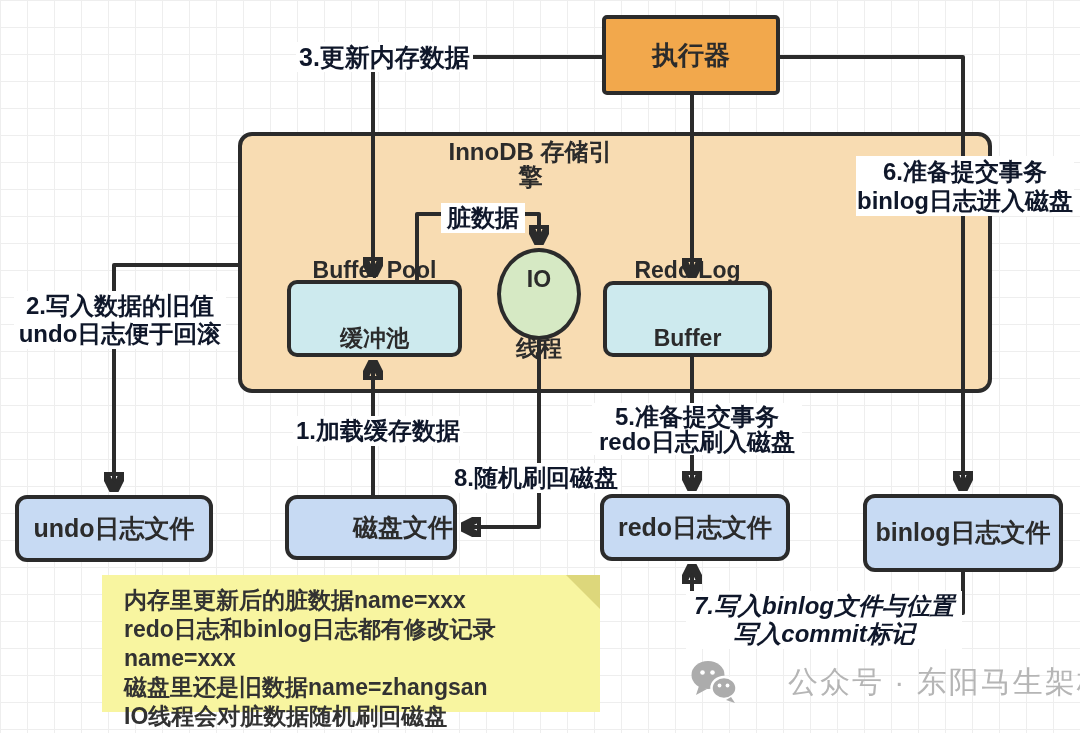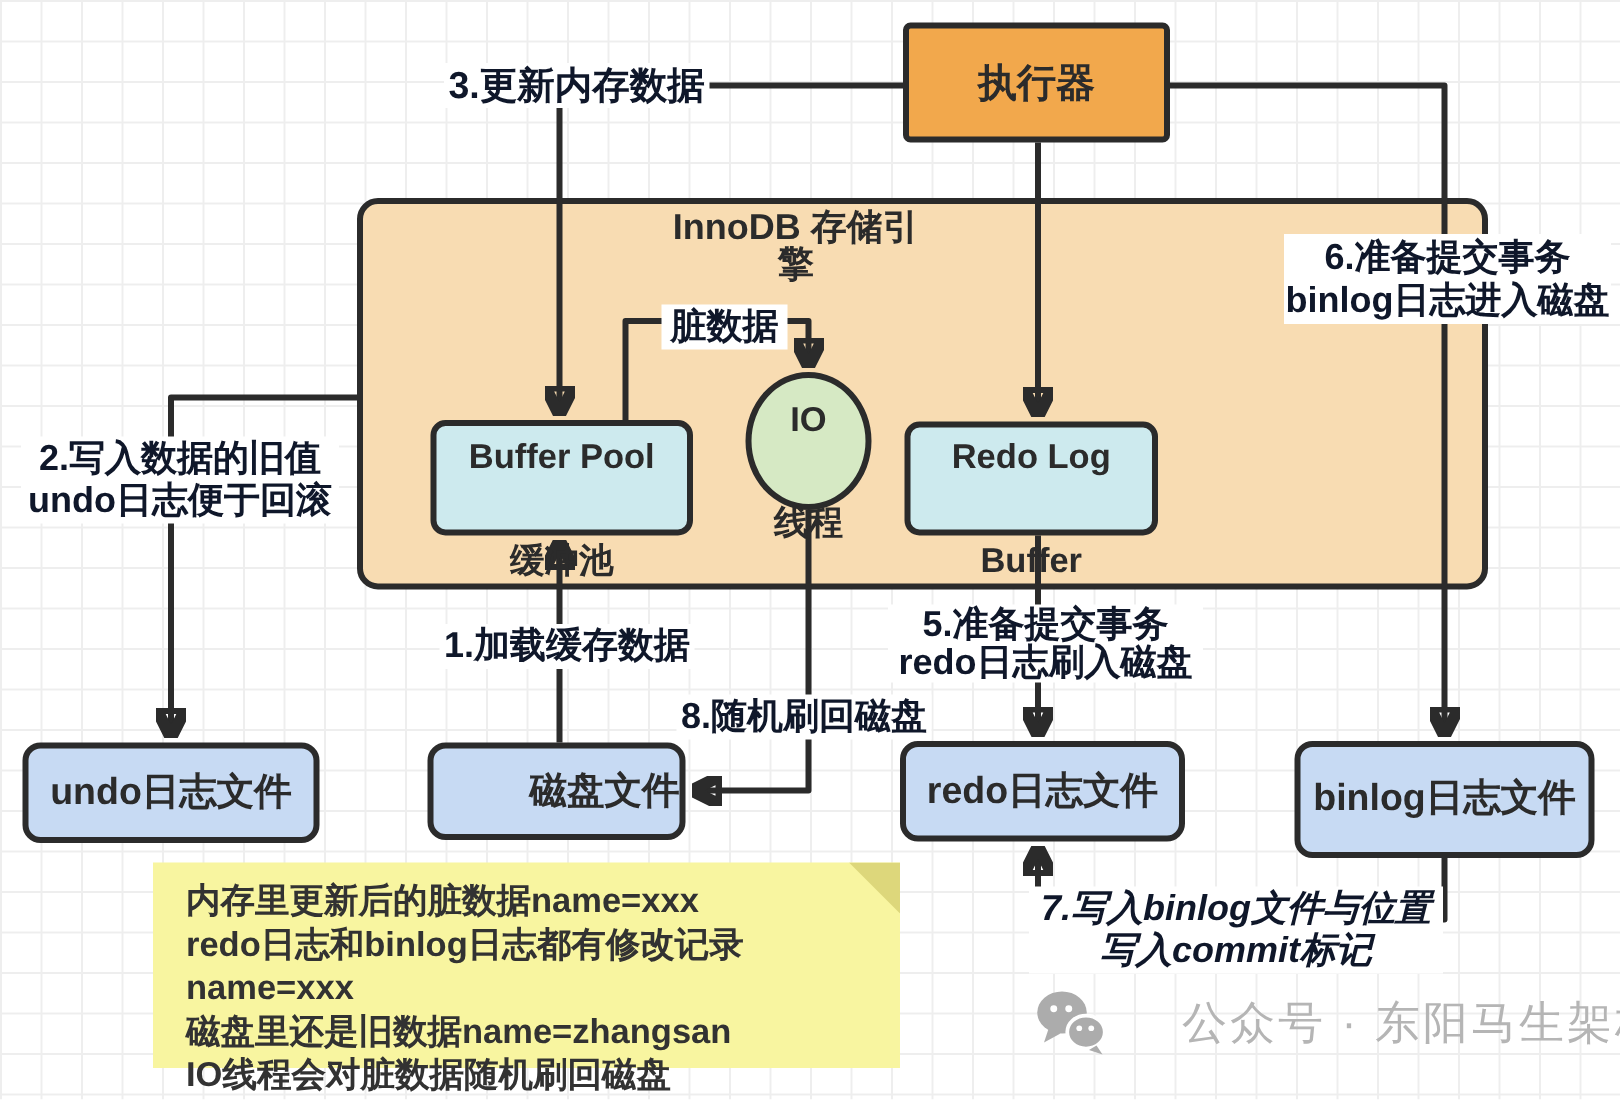--- a/index.html
+++ b/index.html
@@ -17,21 +17,21 @@
   
   .node{
     position:absolute;display:flex;flex-direction:column;align-items:center;justify-content:center;
     border:4px solid #2b2b2b;box-sizing:border-box;text-align:center;
     font-weight:700;line-height:1.25;
   }
   .node .l1,.node .l2{display:block;margin-top:40px;}
   .executor{left:602px;top:15px;width:178px;height:80px;background:#f2a84c;border-radius:5px;font-size:26px;}
   .engine{left:238px;top:132px;width:754px;height:261px;background:#f8dcb2;border-radius:14px;z-index:1;}
   .engine-label{left:448px;top:139px;width:165px;text-align:center;font-weight:700;font-size:24px;line-height:25px;z-index:2;}
-  .cyanbox{background:#cdeaee;border-radius:10px;font-size:23px;z-index:4;}
+  .cyanbox{background:#cdeaee;border-radius:10px;font-size:23px;z-index:4;justify-content:flex-end;}
   .bufferpool{left:287px;top:280px;width:175px;height:77px;}
   .redologbuffer{left:603px;top:281px;width:169px;height:76px;}
   .iocircle{left:497px;top:248px;width:84px;height:92px;background:#d6e9c4;border-radius:50%;font-size:23px;z-index:4;}
   .filebox{background:#c7daf3;border-radius:12px;font-size:25px;z-index:4;}
   .undofile{left:15px;top:495px;width:198px;height:67px;}
   .diskfile{left:285px;top:495px;width:172px;height:65px;align-items:flex-end;}
   .redofile{left:600px;top:494px;width:190px;height:67px;}
   .binlogfile{left:863px;top:494px;width:200px;height:78px;}
   
   #wires{position:absolute;left:0;top:0;width:1080px;height:733px;z-index:3;}

